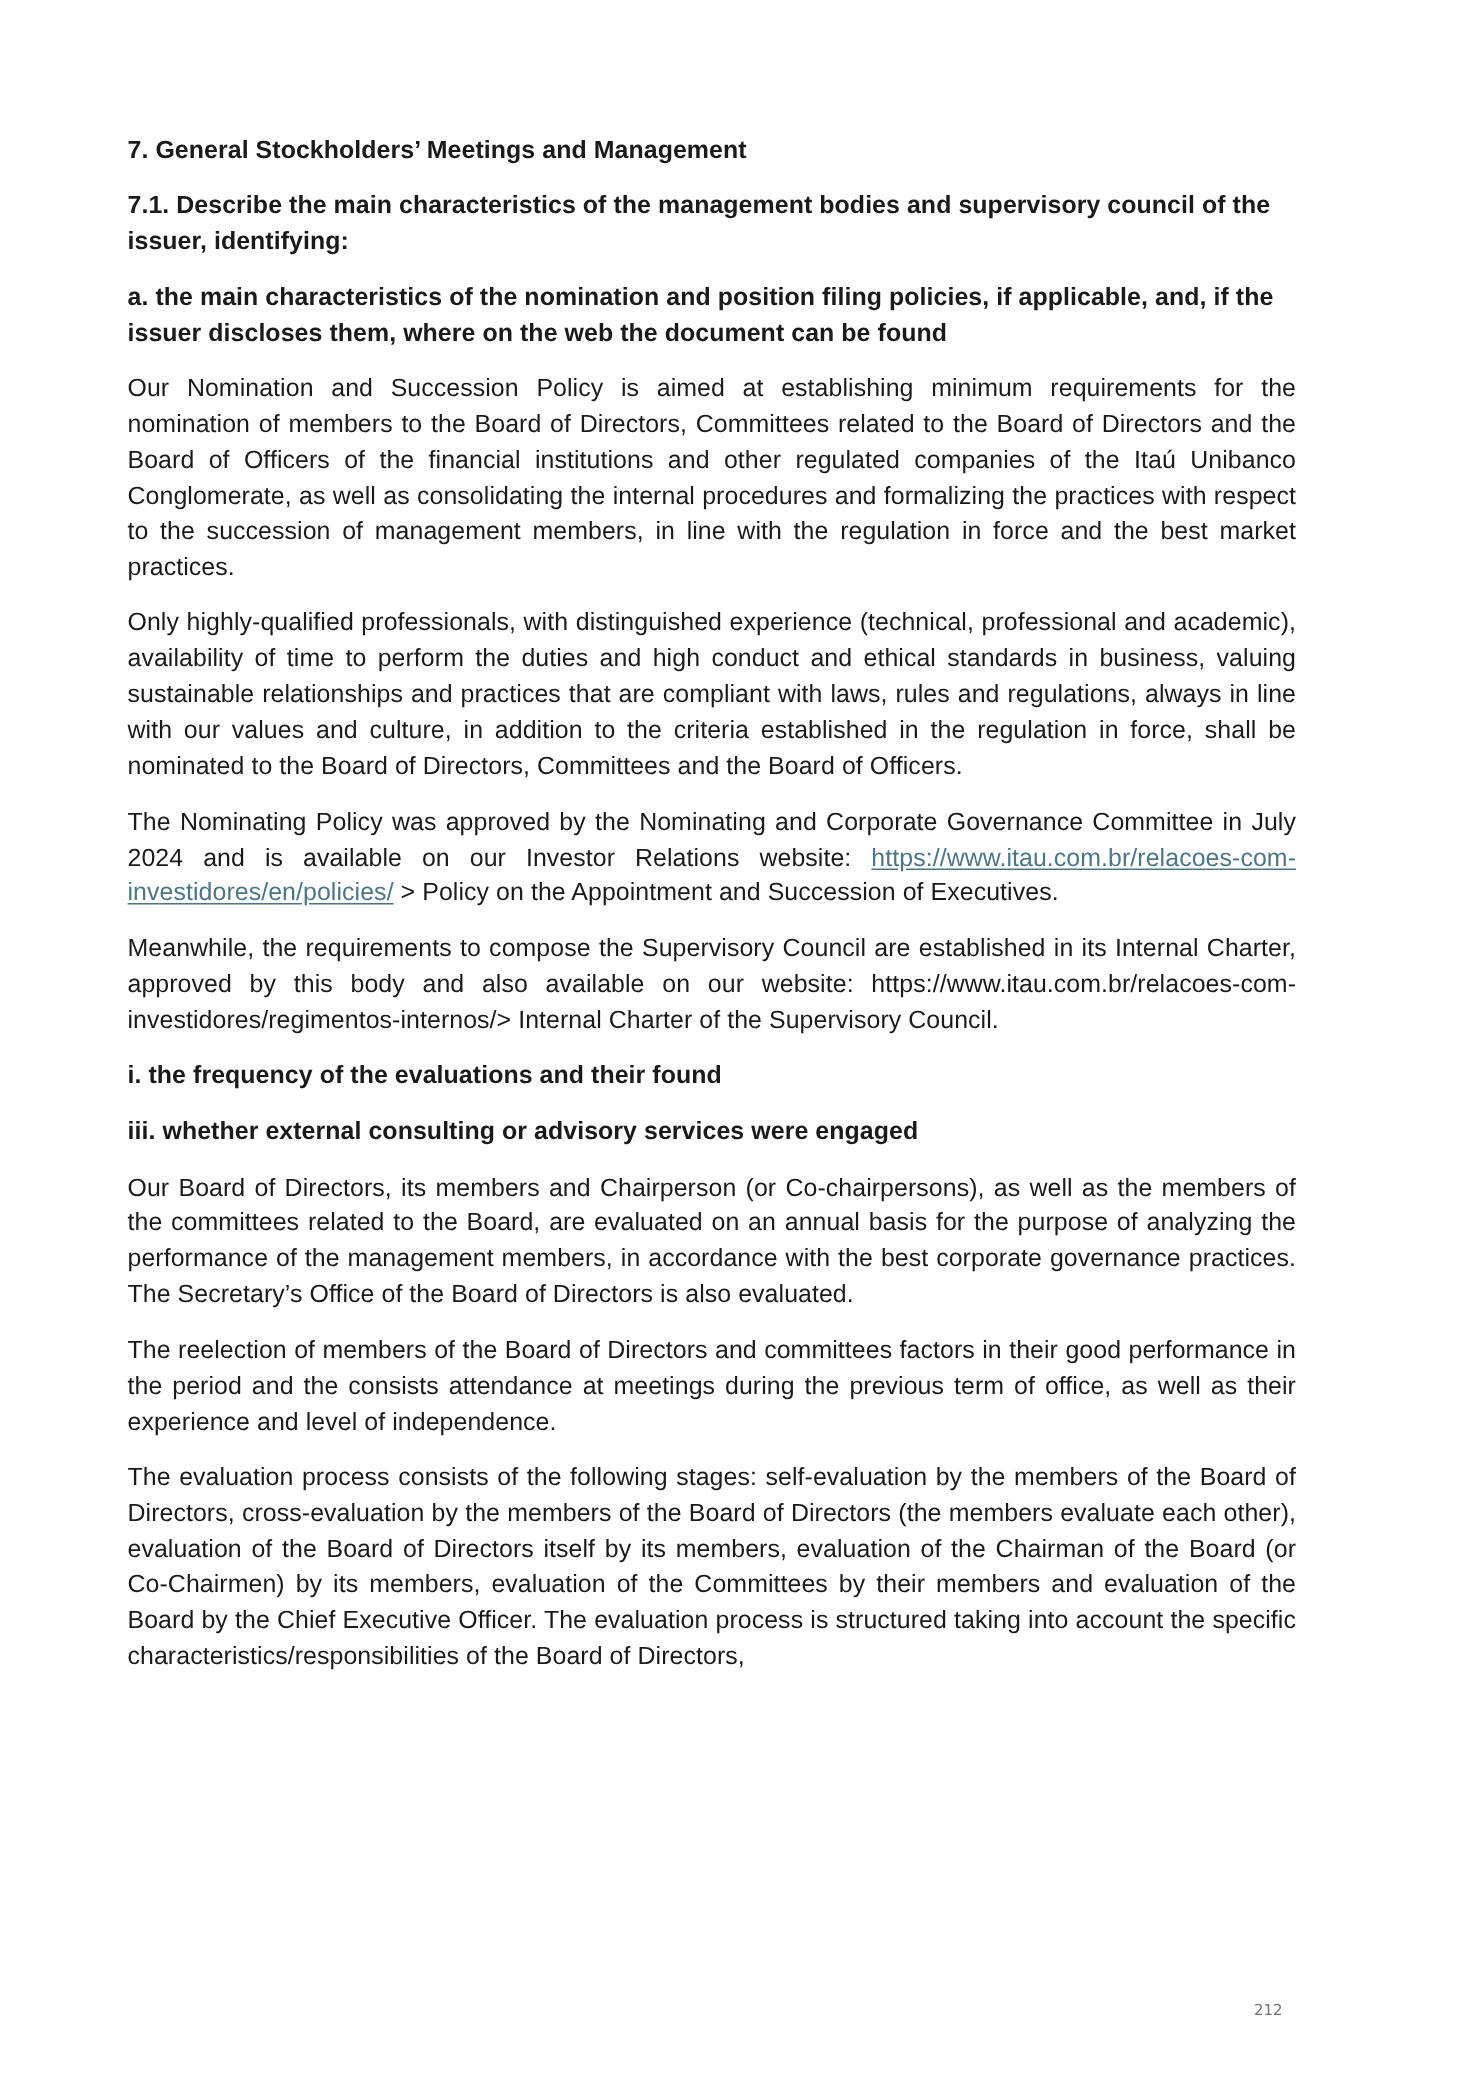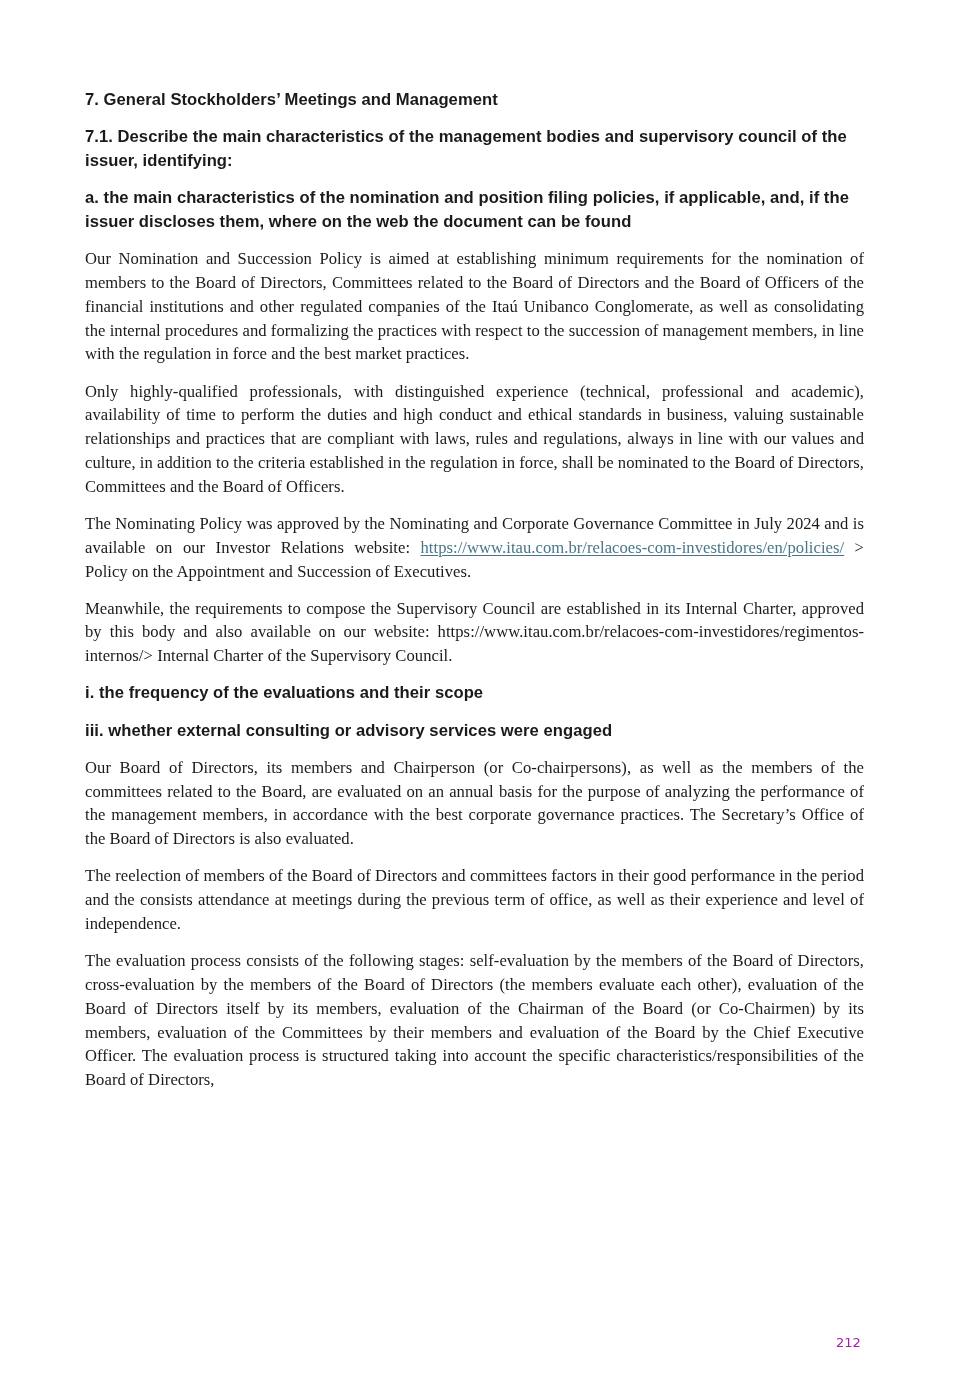--- a/index.html
+++ b/index.html
@@ -27,54 +27,53 @@
       line-height: 23.8px;
       margin: 0 0 13.4px 0;
       letter-spacing: 0.05px;
     }
     .p {
       font-size: 16.6px;
       line-height: 23.8px;
       margin: 0 0 13.4px 0;
       text-align: justify;
       letter-spacing: 0.05px;
-      font-family: Liberation Serif, serif;
     }
     .link {
       color: #4a7688;
       text-decoration: underline;
       text-underline-offset: 2px;
     }
     .page-number {
       position: absolute;
       left: 836px;
       top: 1335px;
-      font-size: 13px;
+      font-size: 10px;
       font-family: "DejaVu Sans", sans-serif;
-      color: #a21caf;
+      color: #737373;
     }
   </style>
 </head>
 <body>
 
 <div class="page">
   <div class="h">7. General Stockholders’ Meetings and Management</div>
   <div class="h">7.1. Describe the main characteristics of the management bodies and supervisory council of the issuer, identifying:</div>
   <div class="h">a. the main characteristics of the nomination and position filing policies, if applicable, and, if the issuer discloses them, where on the web the document can be found</div>
 
   <div class="p">Our Nomination and Succession Policy is aimed at establishing minimum requirements for the nomination of members to the Board of Directors, Committees related to the Board of Directors and the Board of Officers of the financial institutions and other regulated companies of the Itaú Unibanco Conglomerate, as well as consolidating the internal procedures and formalizing the practices with respect to the succession of management members, in line with the regulation in force and the best market practices.</div>
   <div class="p">Only highly-qualified professionals, with distinguished experience (technical, professional and academic), availability of time to perform the duties and high conduct and ethical standards in business, valuing sustainable relationships and practices that are compliant with laws, rules and regulations, always in line with our values and culture, in addition to the criteria established in the regulation in force, shall be nominated to the Board of Directors, Committees and the Board of Officers.</div>
 
   <div class="p">
     <span>The Nominating Policy was approved by the Nominating and Corporate Governance Committee in July 2024 and is available on our Investor Relations website: </span><a class="link">https://www.itau.com.br/relacoes-com-investidores/en/policies/</a><span> &gt; Policy on the Appointment and Succession of Executives.</span>
   </div>
 
   <div class="p">Meanwhile, the requirements to compose the Supervisory Council are established in its Internal Charter, approved by this body and also available on our website: https://www.itau.com.br/relacoes-com-investidores/regimentos-internos/&gt; Internal Charter of the Supervisory Council.</div>
 
-  <div class="h">i. the frequency of the evaluations and their scope</div>
+  <div class="h">i. the frequency of the evaluations and their found</div>
   <div class="h">iii. whether external consulting or advisory services were engaged</div>
 
   <div class="p">Our Board of Directors, its members and Chairperson (or Co-chairpersons), as well as the members of the committees related to the Board, are evaluated on an annual basis for the purpose of analyzing the performance of the management members, in accordance with the best corporate governance practices. The Secretary’s Office of the Board of Directors is also evaluated.</div>
   <div class="p">The reelection of members of the Board of Directors and committees factors in their good performance in the period and the consists attendance at meetings during the previous term of office, as well as their experience and level of independence.</div>
   <div class="p">The evaluation process consists of the following stages: self-evaluation by the members of the Board of Directors, cross-evaluation by the members of the Board of Directors (the members evaluate each other), evaluation of the Board of Directors itself by its members, evaluation of the Chairman of the Board (or Co-Chairmen) by its members, evaluation of the Committees by their members and evaluation of the Board by the Chief Executive Officer. The evaluation process is structured taking into account the specific characteristics/responsibilities of the Board of Directors,</div>
 </div>
 
 <div class="page-number">212</div>
 
 </body></html>

